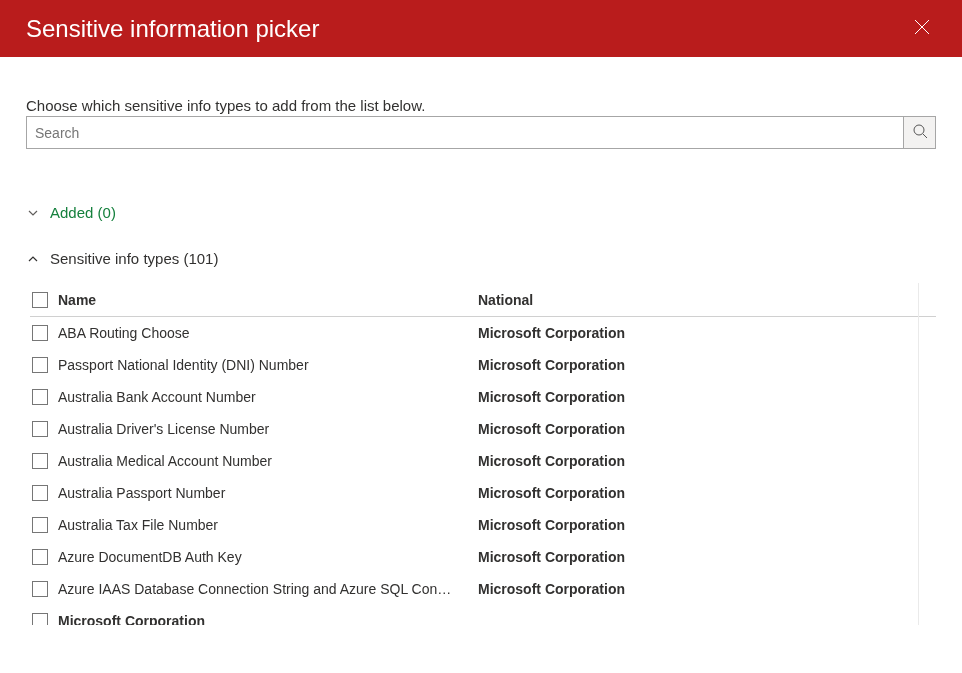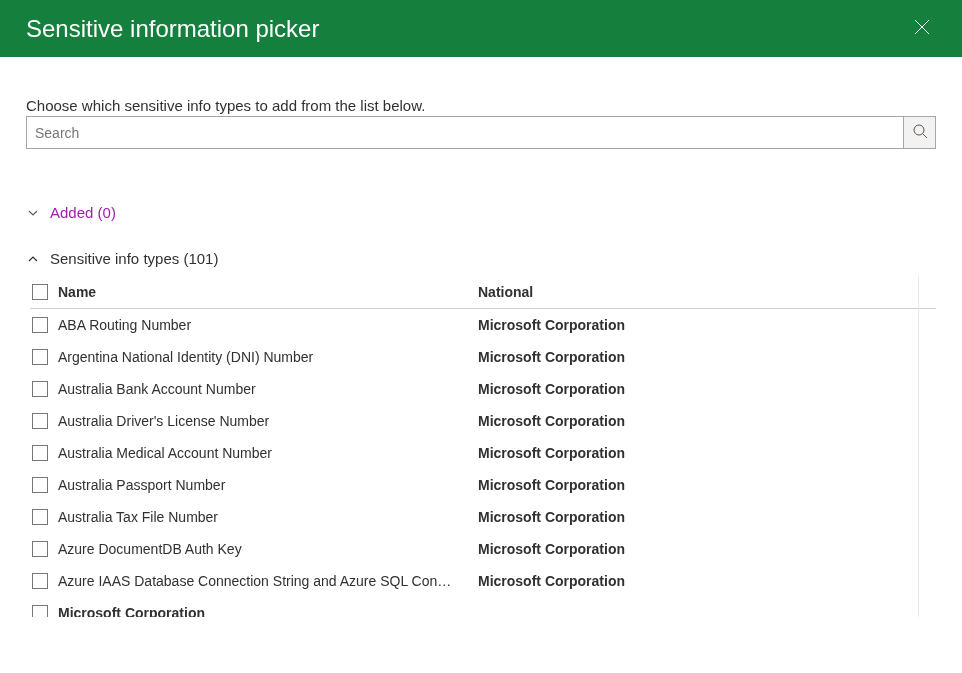--- a/index.html
+++ b/index.html
@@ -1,18 +1,18 @@
 <!DOCTYPE html>
 <html><head>
 <meta charset="utf-8">
 <style>
   * { box-sizing: border-box; margin: 0; padding: 0; }
   html, body { width: 962px; height: 673px; overflow: hidden; font-family: "Segoe UI", sans-serif; color: #333; background: #fff; }
   .header {
-    background: #15803d;
+    background: #b91c1c;
     height: 57px;
     display: flex;
     align-items: center;
     justify-content: space-between;
     padding: 0 24px 0 26px;
   }
   .header-title {
     color: #fff;
     font-size: 24px;
     font-weight: 300;
@@ -56,25 +56,25 @@
     cursor: pointer;
   }
   .search-btn svg { width: 16px; height: 16px; stroke: #555; }
 
   .sections { margin-top: 55px; }
   .section-header {
     display: flex;
     align-items: center;
     gap: 10px;
     font-size: 15px;
-    color: #a21caf;
+    color: #15803d;
     cursor: pointer;
     margin-bottom: 29px;
   }
-  .section-header.types { color: #323130; margin-bottom: 8px; }
+  .section-header.types { color: #323130; margin-bottom: 16px; }
   .chevron {
     width: 14px; height: 14px;
     display: flex; align-items: center; justify-content: center;
   }
   .chevron svg { width: 12px; height: 12px; stroke: #605e5c; fill: none; stroke-width: 1.2; }
   .section-header.types .chevron svg { stroke: #323130; }
 
   .table-container {
     position: relative;
     margin-left: 4px;
@@ -182,28 +182,28 @@
           <div class="chk"></div>
         </div>
         <div class="col-name">Name</div>
         <div class="col-pub">National</div>
       </div>
       <div class="table-body" id="table-body">
           <div class="row">
             <div class="col-check">
               <div class="chk"></div>
             </div>
-            <div class="col-name">ABA Routing Number</div>
-            <div class="col-pub">Microsoft Corporation</div>
-          </div>
-          <div class="row">
-            <div class="col-check">
-              <div class="chk"></div>
-            </div>
-            <div class="col-name">Argentina National Identity (DNI) Number</div>
+            <div class="col-name">ABA Routing Choose</div>
+            <div class="col-pub">Microsoft Corporation</div>
+          </div>
+          <div class="row">
+            <div class="col-check">
+              <div class="chk"></div>
+            </div>
+            <div class="col-name">Passport National Identity (DNI) Number</div>
             <div class="col-pub">Microsoft Corporation</div>
           </div>
           <div class="row">
             <div class="col-check">
               <div class="chk"></div>
             </div>
             <div class="col-name">Australia Bank Account Number</div>
             <div class="col-pub">Microsoft Corporation</div>
           </div>
           <div class="row">

